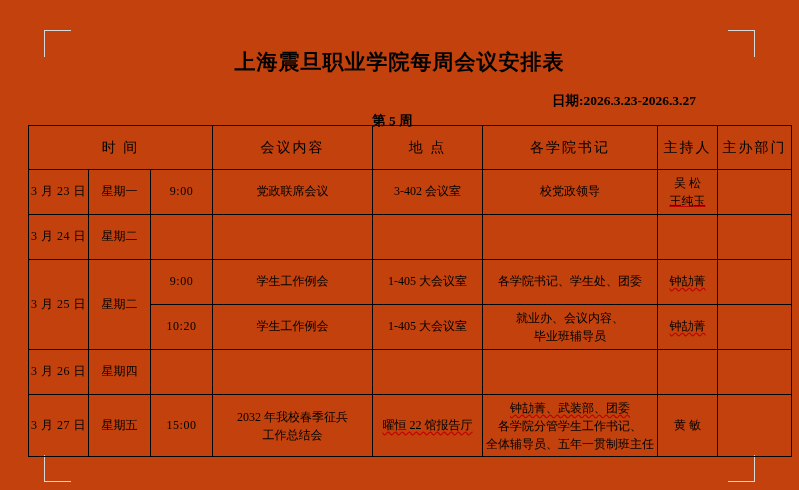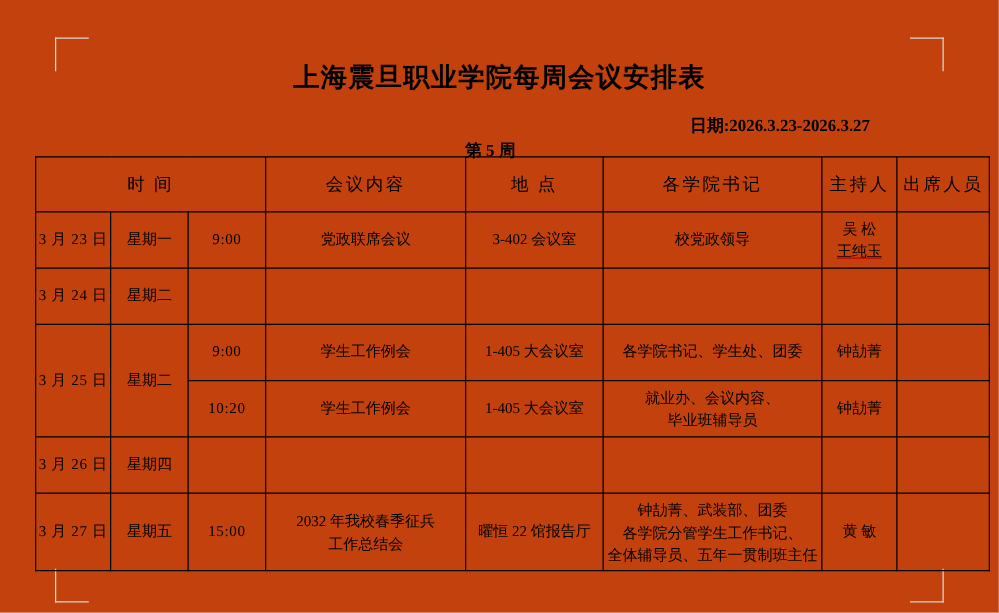--- a/index.html
+++ b/index.html
@@ -113,20 +113,21 @@
   .c-host  { width: 60px; }
   .c-dept  { width: 74px; }
 
   .row-empty td { height: 44px; }
   .cell-multi { line-height: 1.5; }
   .underline-red {
     text-decoration: underline;
     text-decoration-color: #c00000;
   }
   .spell {
+    text-decoration: underline;
     text-decoration-style: wavy;
     text-decoration-color: #c00000;
     text-underline-offset: 2px;
   }
   .num {
     font-family: "Liberation Serif", "DejaVu Serif", serif;
     letter-spacing: 0.5px;
   }
 </style>
 </head>
@@ -157,21 +158,21 @@
         <col class="c-host">
         <col class="c-dept">
     </colgroup>
     <thead>
       <tr>
         <td colspan="3">时  间</td>
         <td>会议内容</td>
         <td>地  点</td>
         <td>各学院书记</td>
         <td>主持人</td>
-        <td>出席人员</td>
+        <td>主办部门</td>
       </tr>
     </thead>
     <tbody>
 
       <tr>
         <td class="num">3 月 23 日</td>
         <td>星期一</td>
         <td class="num">9:00</td>
         <td>党政联席会议</td>
         <td>3-402 会议室</td>

